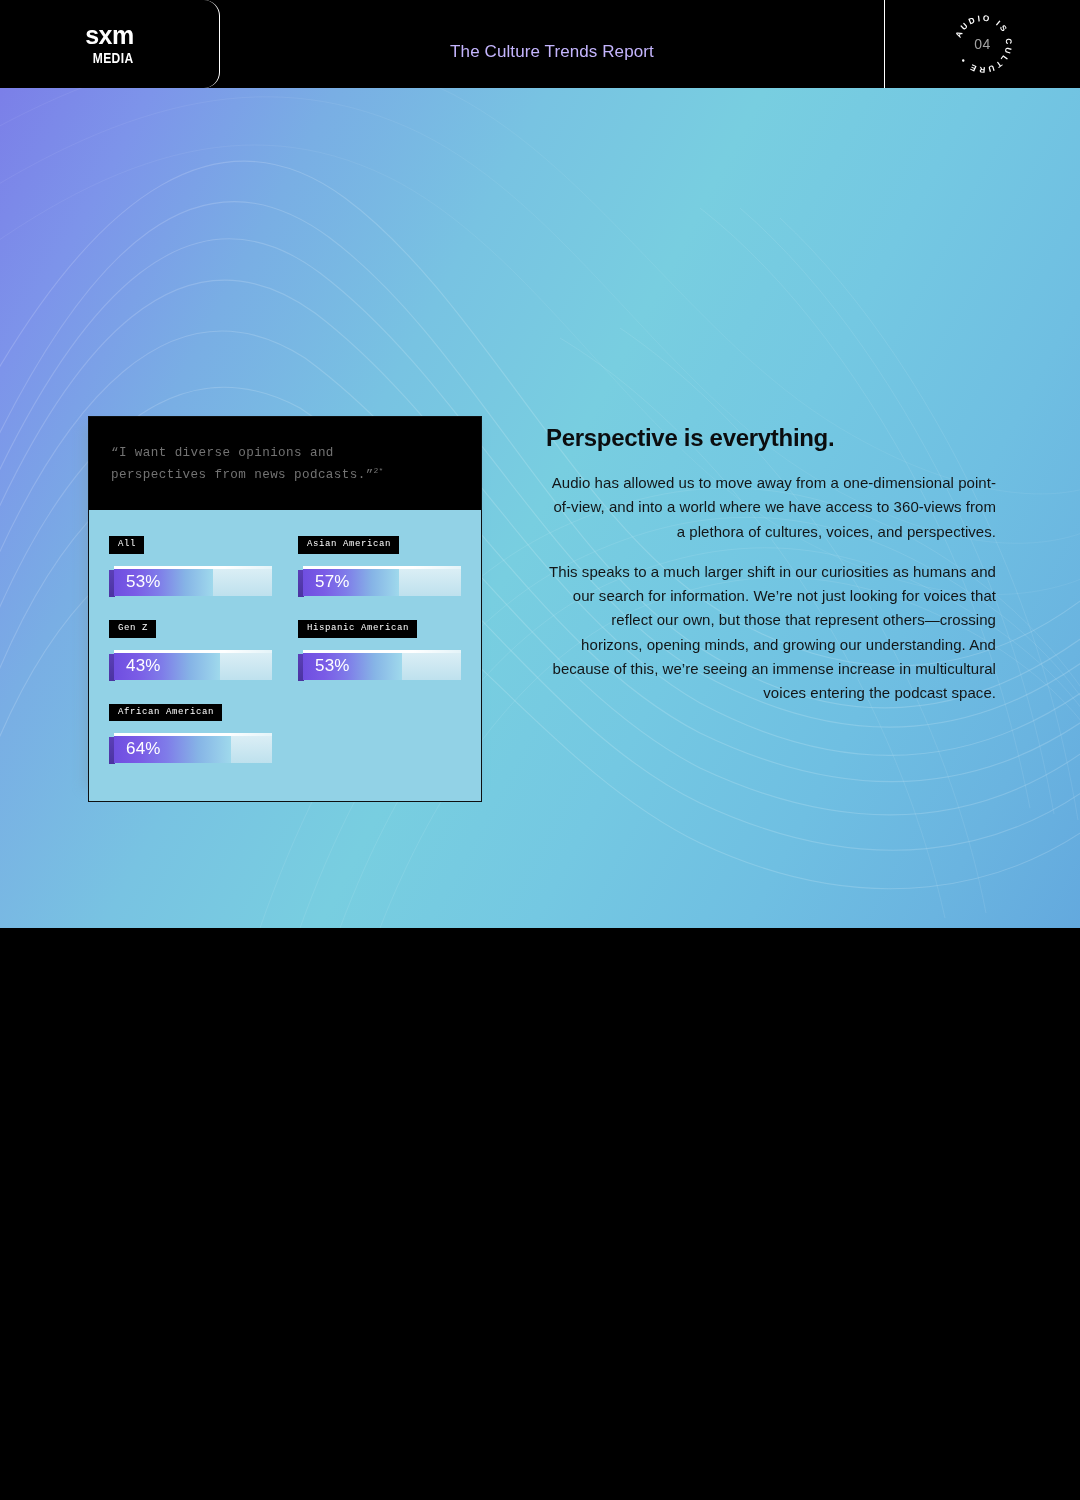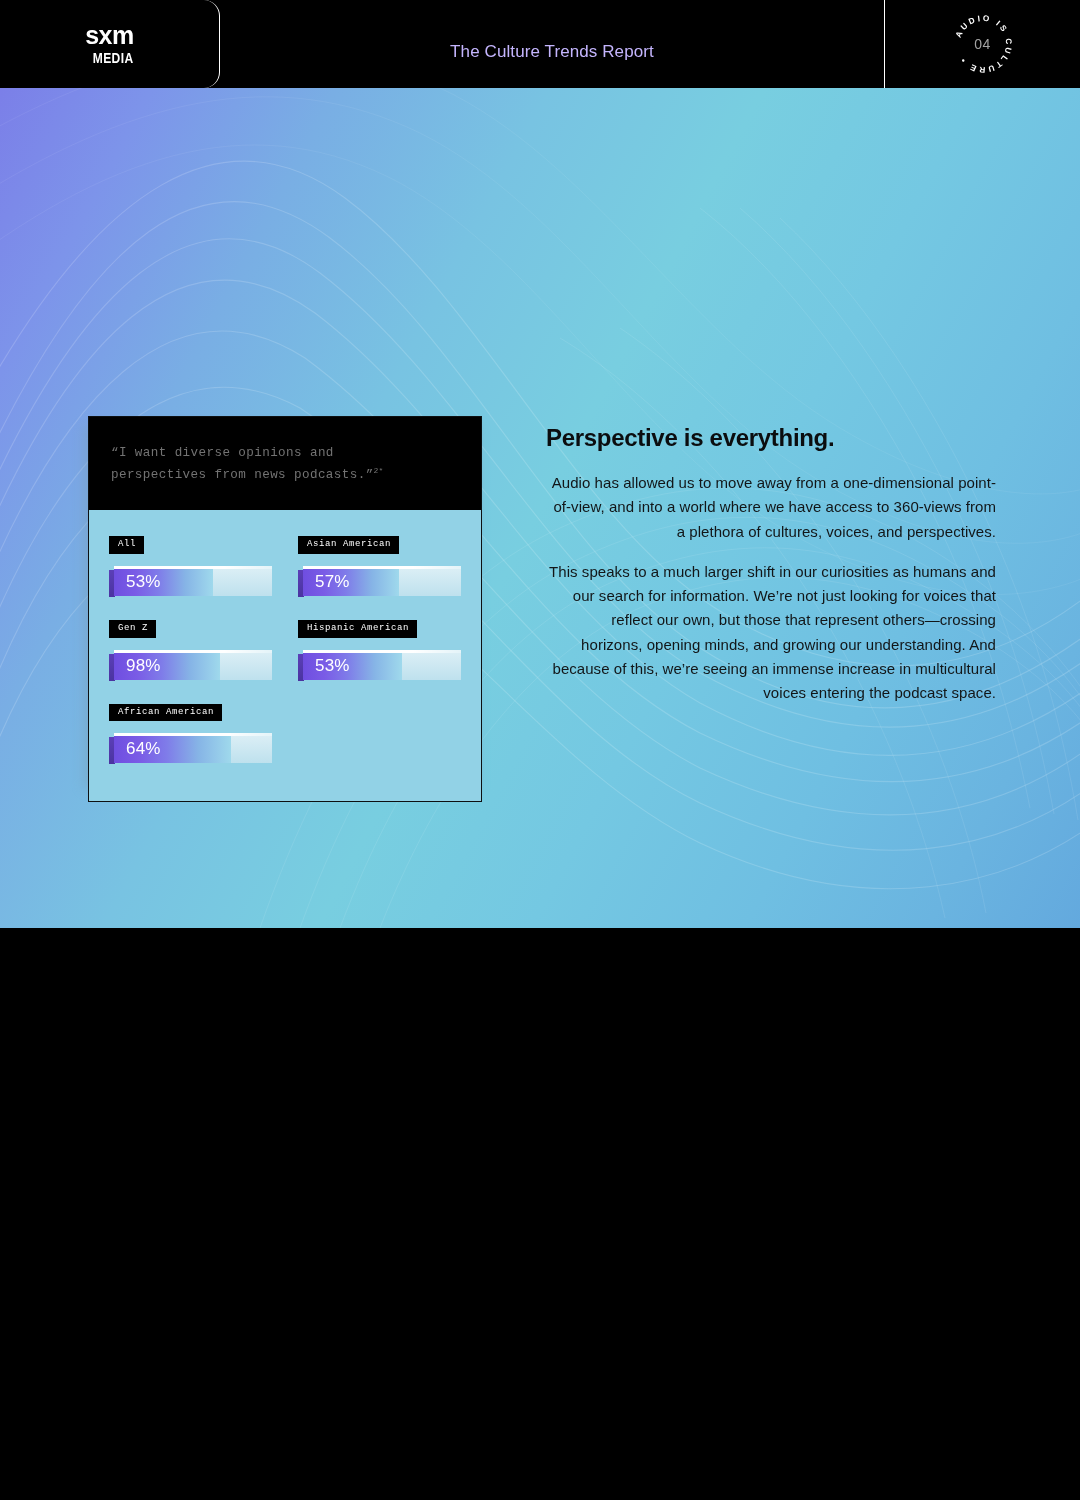--- a/index.html
+++ b/index.html
@@ -374,21 +374,21 @@
             </div>
           </div>
 
           <div class="metric">
             <span class="metric-label">Gen Z</span>
             <div class="bar">
               <div class="bar-track"></div>
               <div class="bar-top"></div>
               <div class="bar-side"></div>
               <div class="bar-fill" style="width:65%">
-                <span class="bar-value">98%</span>
+                <span class="bar-value">43%</span>
               </div>
               <div class="bar-fill-cap" style="width:65%"></div>
             </div>
           </div>
 
           <div class="metric">
             <span class="metric-label">Hispanic American</span>
             <div class="bar">
               <div class="bar-track"></div>
               <div class="bar-top"></div>

